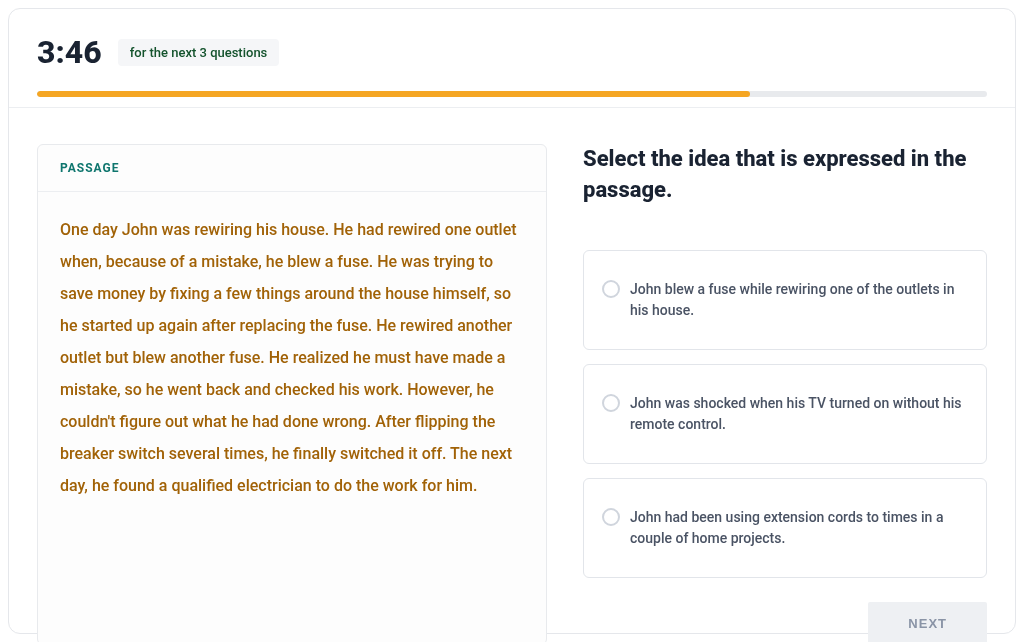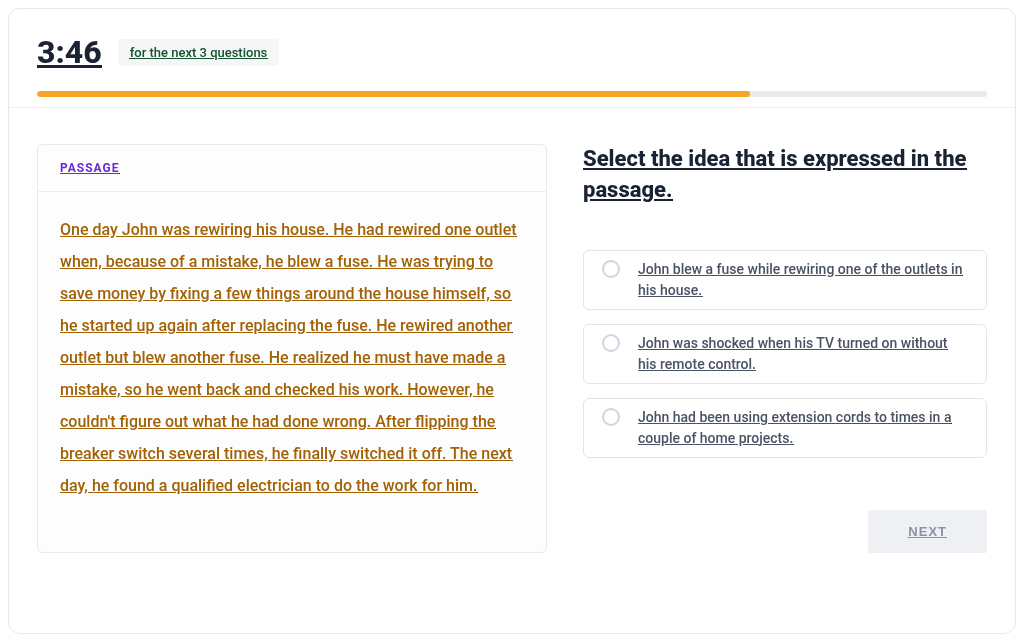--- a/index.html
+++ b/index.html
@@ -1,19 +1,18 @@
 <!DOCTYPE html>
 <html><head>
   <meta charset="utf-8">
   <style>
     * {
       margin: 0;
       padding: 0;
       box-sizing: border-box;
-      text-decoration: underline;
     }
     
     body {
       font-family: -apple-system, BlinkMacSystemFont, "Segoe UI", Roboto, Helvetica, Arial, sans-serif;
       background: #ffffff;
       padding: 8px;
     }
     
     .container {
       width: 100%;
@@ -84,21 +83,21 @@
     
     .passage-header {
       padding: 16px 22px;
       border-bottom: 1px solid #eceef1;
     }
     
     .passage-label {
       font-size: 12px;
       font-weight: 700;
       letter-spacing: 1px;
-      color: #6d28d9;
+      color: #0f766e;
       text-transform: uppercase;
     }
     
     .passage-body {
       padding: 22px;
       min-height: 360px;
     }
     
     .passage-text {
       font-size: 16px;
@@ -123,24 +122,24 @@
     
     .options {
       display: flex;
       flex-direction: column;
       gap: 14px;
     }
     
     .option {
       border: 1px solid #e2e5ea;
       border-radius: 6px;
-      padding: 8px 18px;
+      padding: 28px 18px;
       display: flex;
       align-items: flex-start;
-      gap: 18px;
+      gap: 10px;
       cursor: pointer;
       background: #ffffff;
     }
     
     .radio {
       width: 18px;
       height: 18px;
       border: 2px solid #d0d5dd;
       border-radius: 50%;
       flex-shrink: 0;

